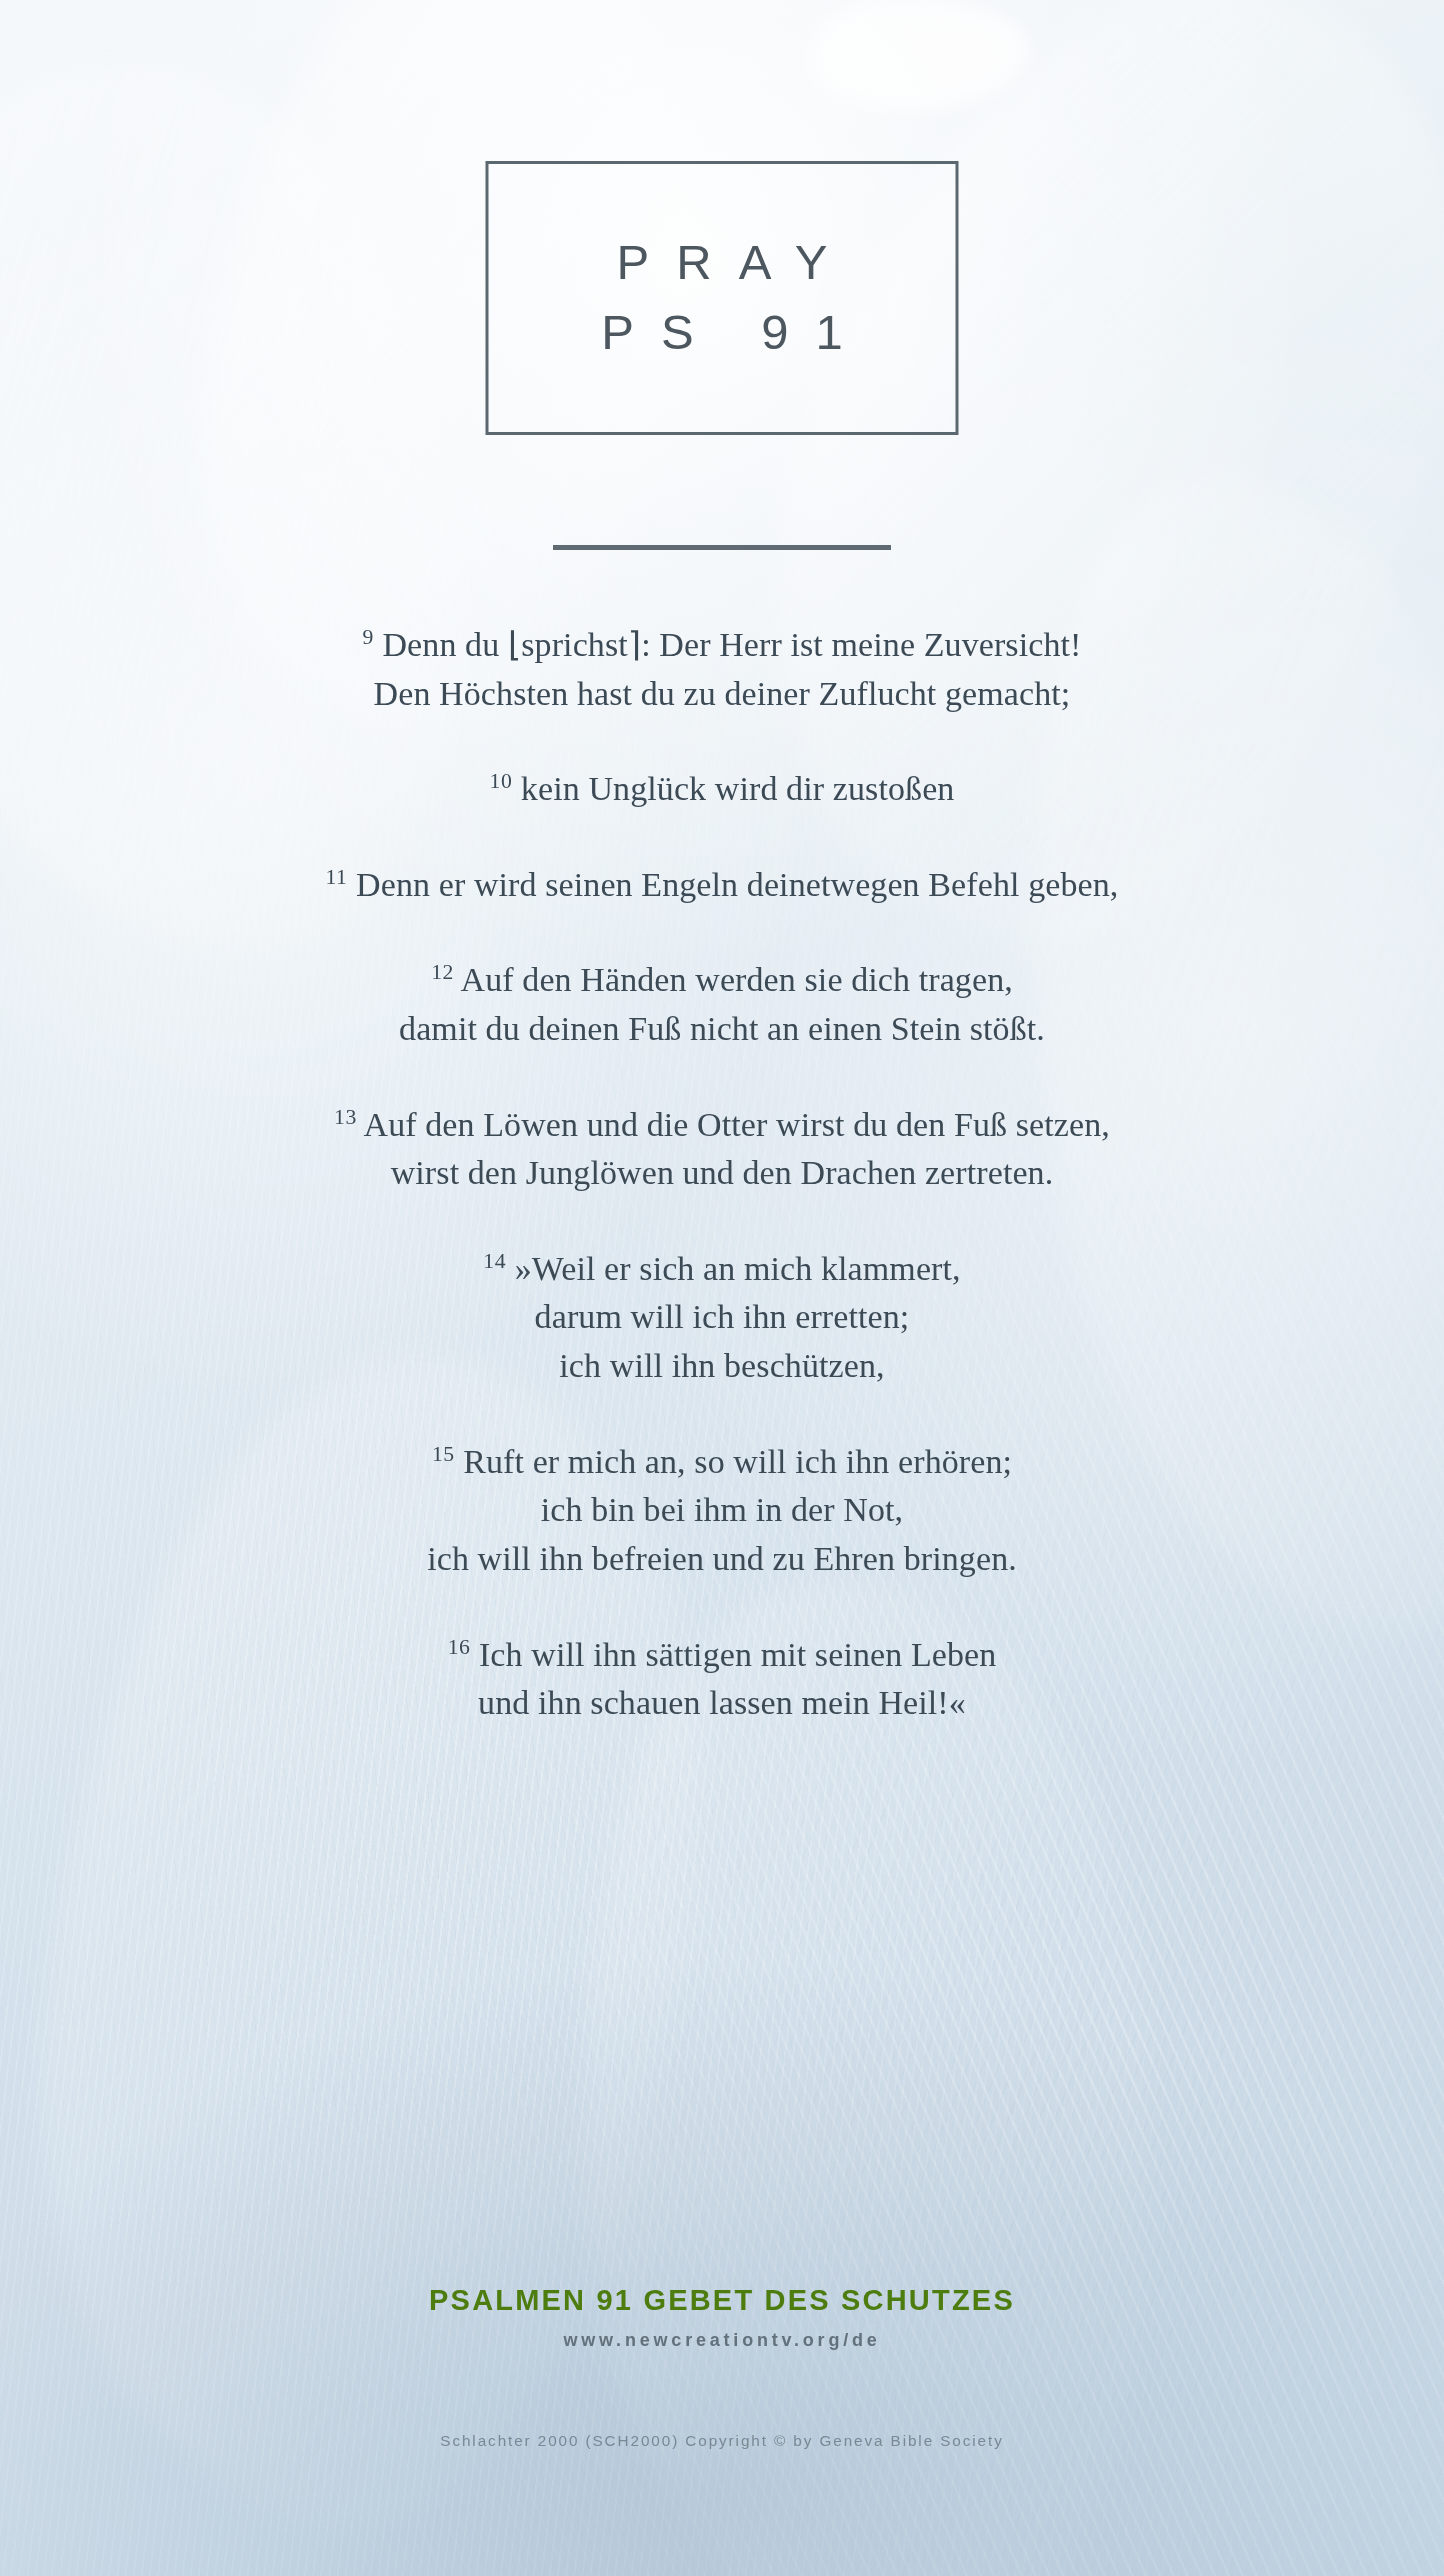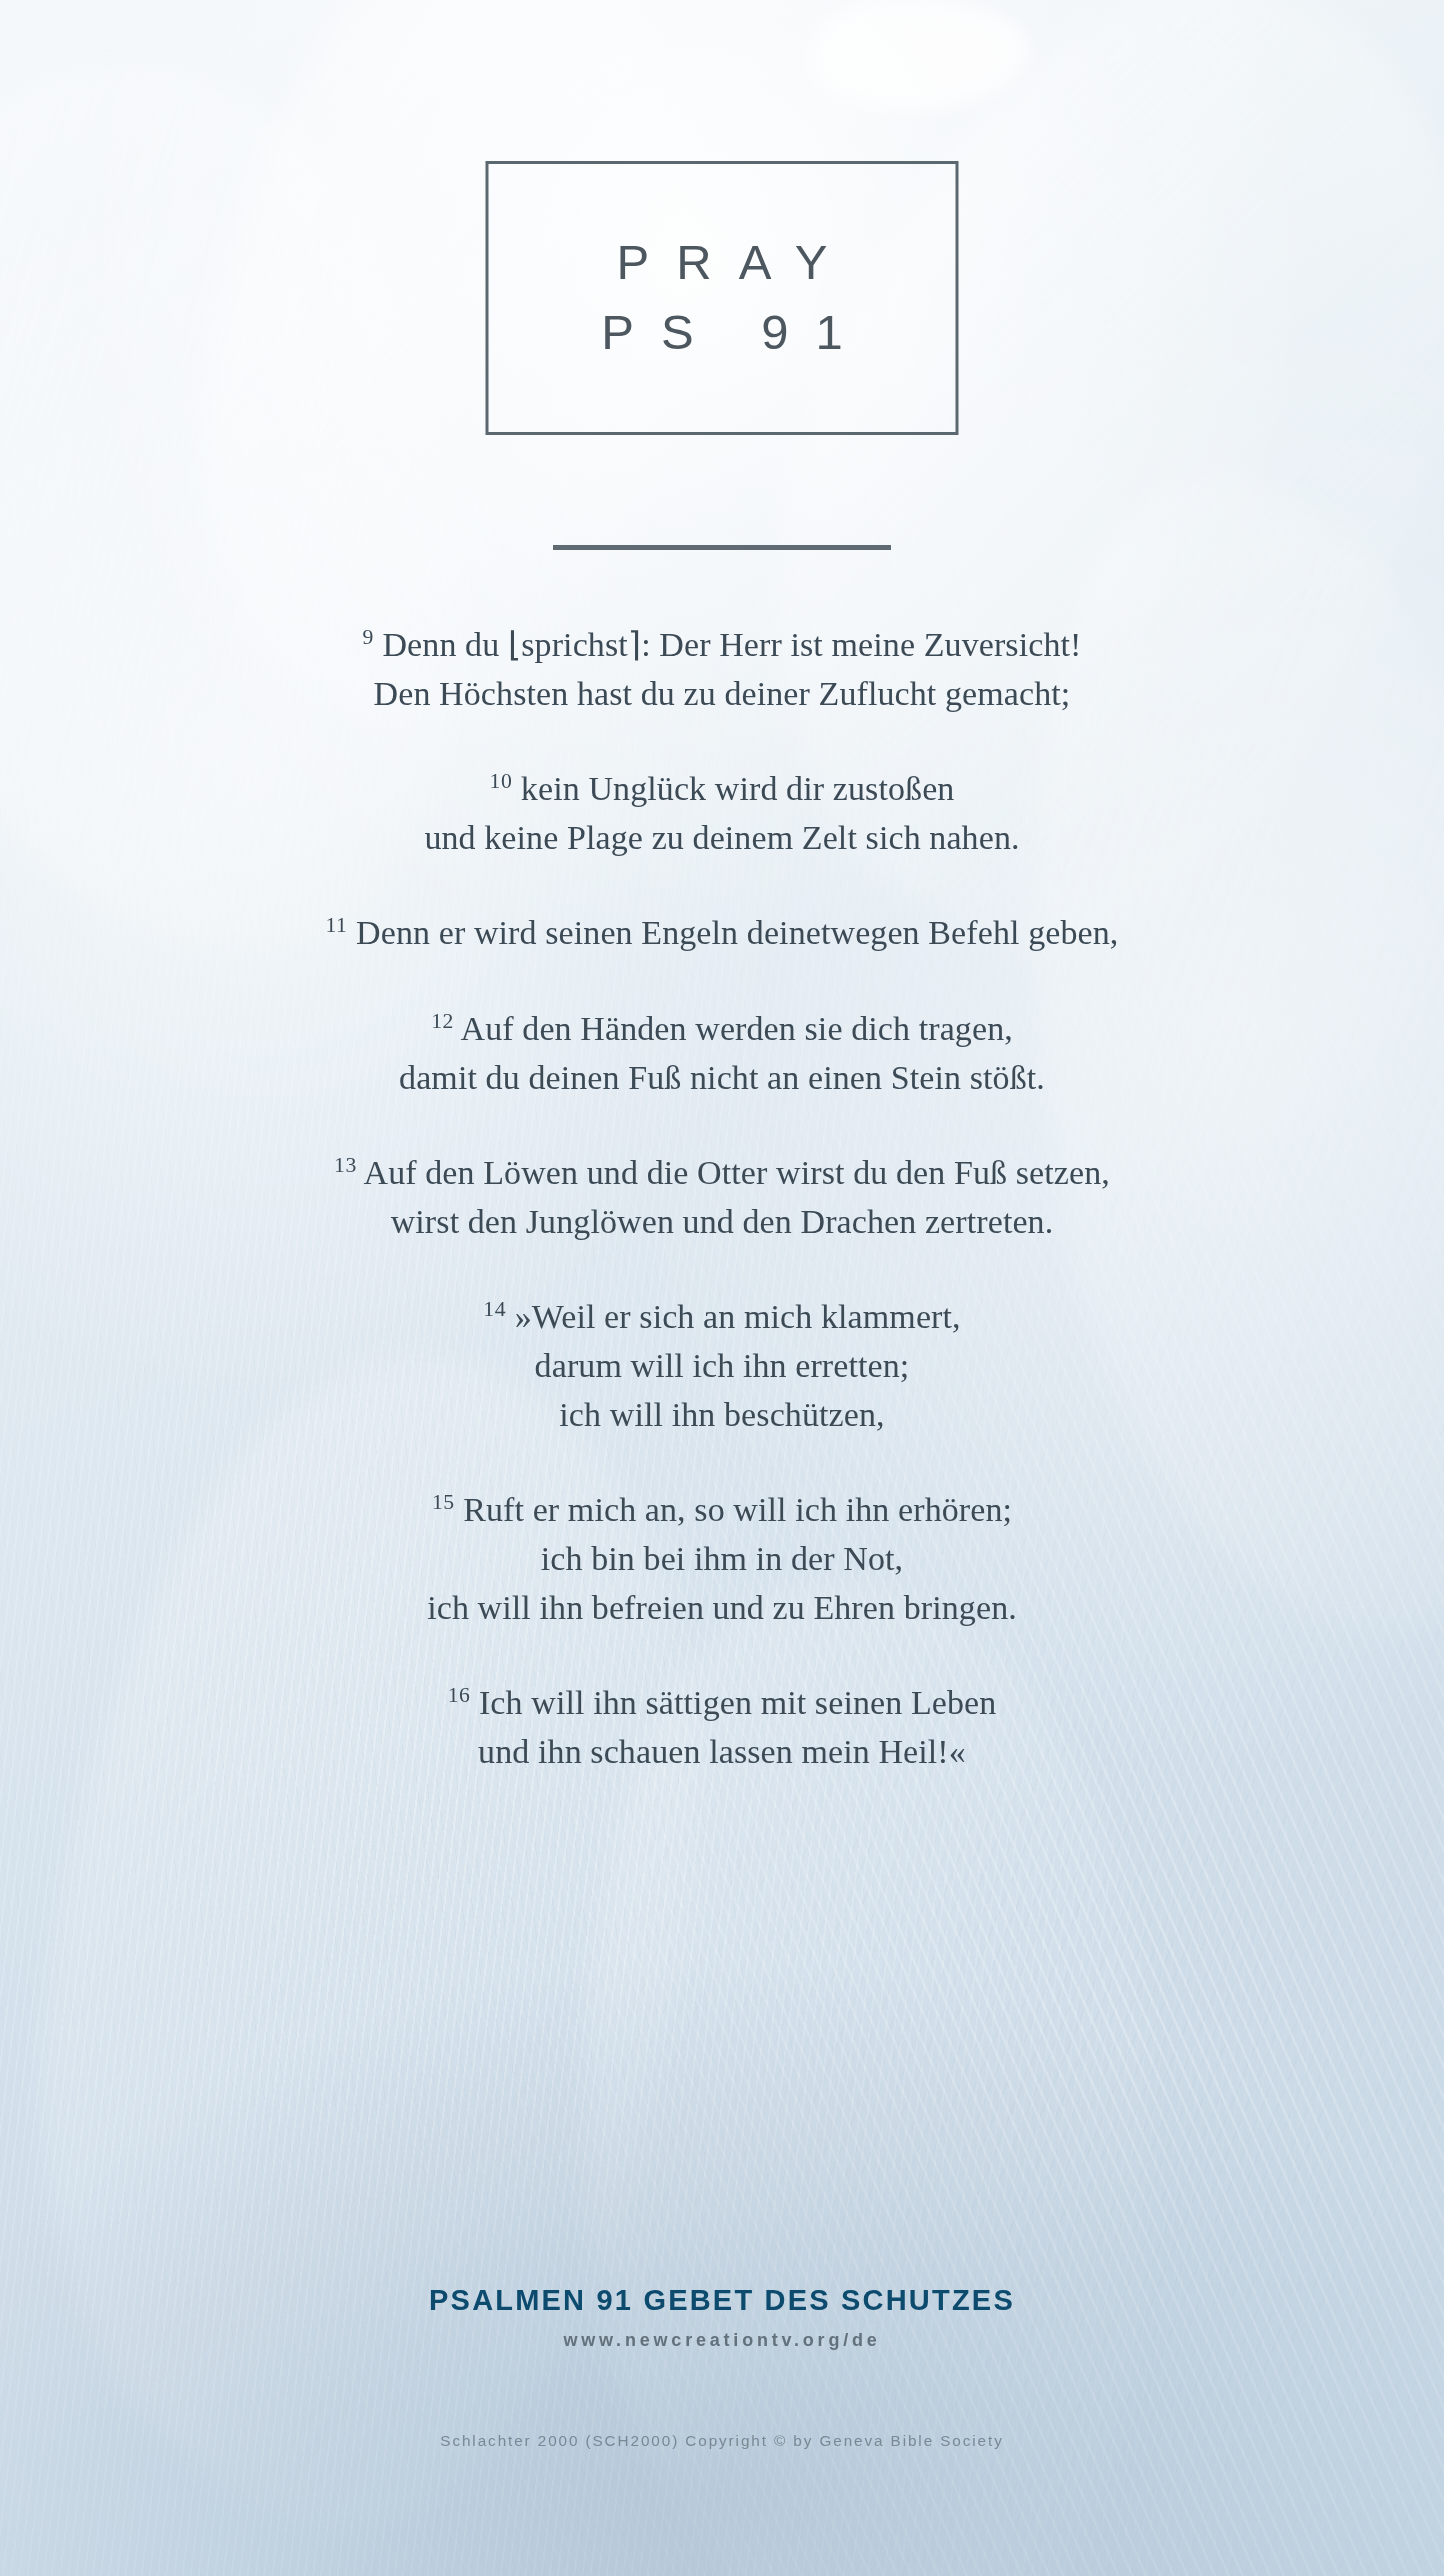--- a/index.html
+++ b/index.html
@@ -142,21 +142,21 @@
     left: 50%;
     transform: translateX(-50%);
     top: 2284px;
     width: 1083px;
   }
   .ref-title {
     font-family: "Liberation Sans", sans-serif;
     font-weight: bold;
     font-size: 29px;
     letter-spacing: 2.2px;
-    color: #0c4a6e;
+    color: #4d7c0f;
     margin-bottom: 12.6px;
   }
   .ref-url {
     font-family: Liberation Sans, sans-serif;
     font-size: 18px;
     letter-spacing: 3.8px;
     font-weight: bold;
     color: #63717c;
   }
   .copyright {
@@ -192,21 +192,21 @@
 
     <div class="logo-box">
       <div class="logo-line">PRAY</div>
       <div class="logo-line">PS 91</div>
     </div>
 
     <div class="divider"></div>
 
     <div class="verses" id="verse-list">
         <p class="verse"><span class="vnum">9</span> <span>Denn du ⌊sprichst⌉: Der Herr ist meine Zuversicht!</span><br><span>Den Höchsten hast du zu deiner Zuflucht gemacht;</span></p>
-        <p class="verse"><span class="vnum">10</span> <span>kein Unglück wird dir zustoßen</span><br><span>und keine Plage zu deinem Zelt sich nahen.</span></p>
+        <p class="verse"><span class="vnum">10</span> <span>kein Unglück wird dir zustoßen</span><br></p>
         <p class="verse"><span class="vnum">11</span> <span>Denn er wird seinen Engeln deinetwegen Befehl geben,</span><br></p>
         <p class="verse"><span class="vnum">12</span> <span>Auf den Händen werden sie dich tragen,</span><br><span>damit du deinen Fuß nicht an einen Stein stößt.</span></p>
         <p class="verse"><span class="vnum">13</span> <span>Auf den Löwen und die Otter wirst du den Fuß setzen,</span><br><span>wirst den Junglöwen und den Drachen zertreten.</span></p>
         <p class="verse"><span class="vnum">14</span> <span>»Weil er sich an mich klammert,</span><br><span>darum will ich ihn erretten;</span><br><span>ich will ihn beschützen,</span><br></p>
         <p class="verse"><span class="vnum">15</span> <span>Ruft er mich an, so will ich ihn erhören;</span><br><span>ich bin bei ihm in der Not,</span><br><span>ich will ihn befreien und zu Ehren bringen.</span></p>
         <p class="verse"><span class="vnum">16</span> <span>Ich will ihn sättigen mit seinen Leben</span><br><span>und ihn schauen lassen mein Heil!«</span></p>
       </div>
 
     <div class="footer">
       <div class="ref-title">PSALMEN 91 GEBET DES SCHUTZES</div>

